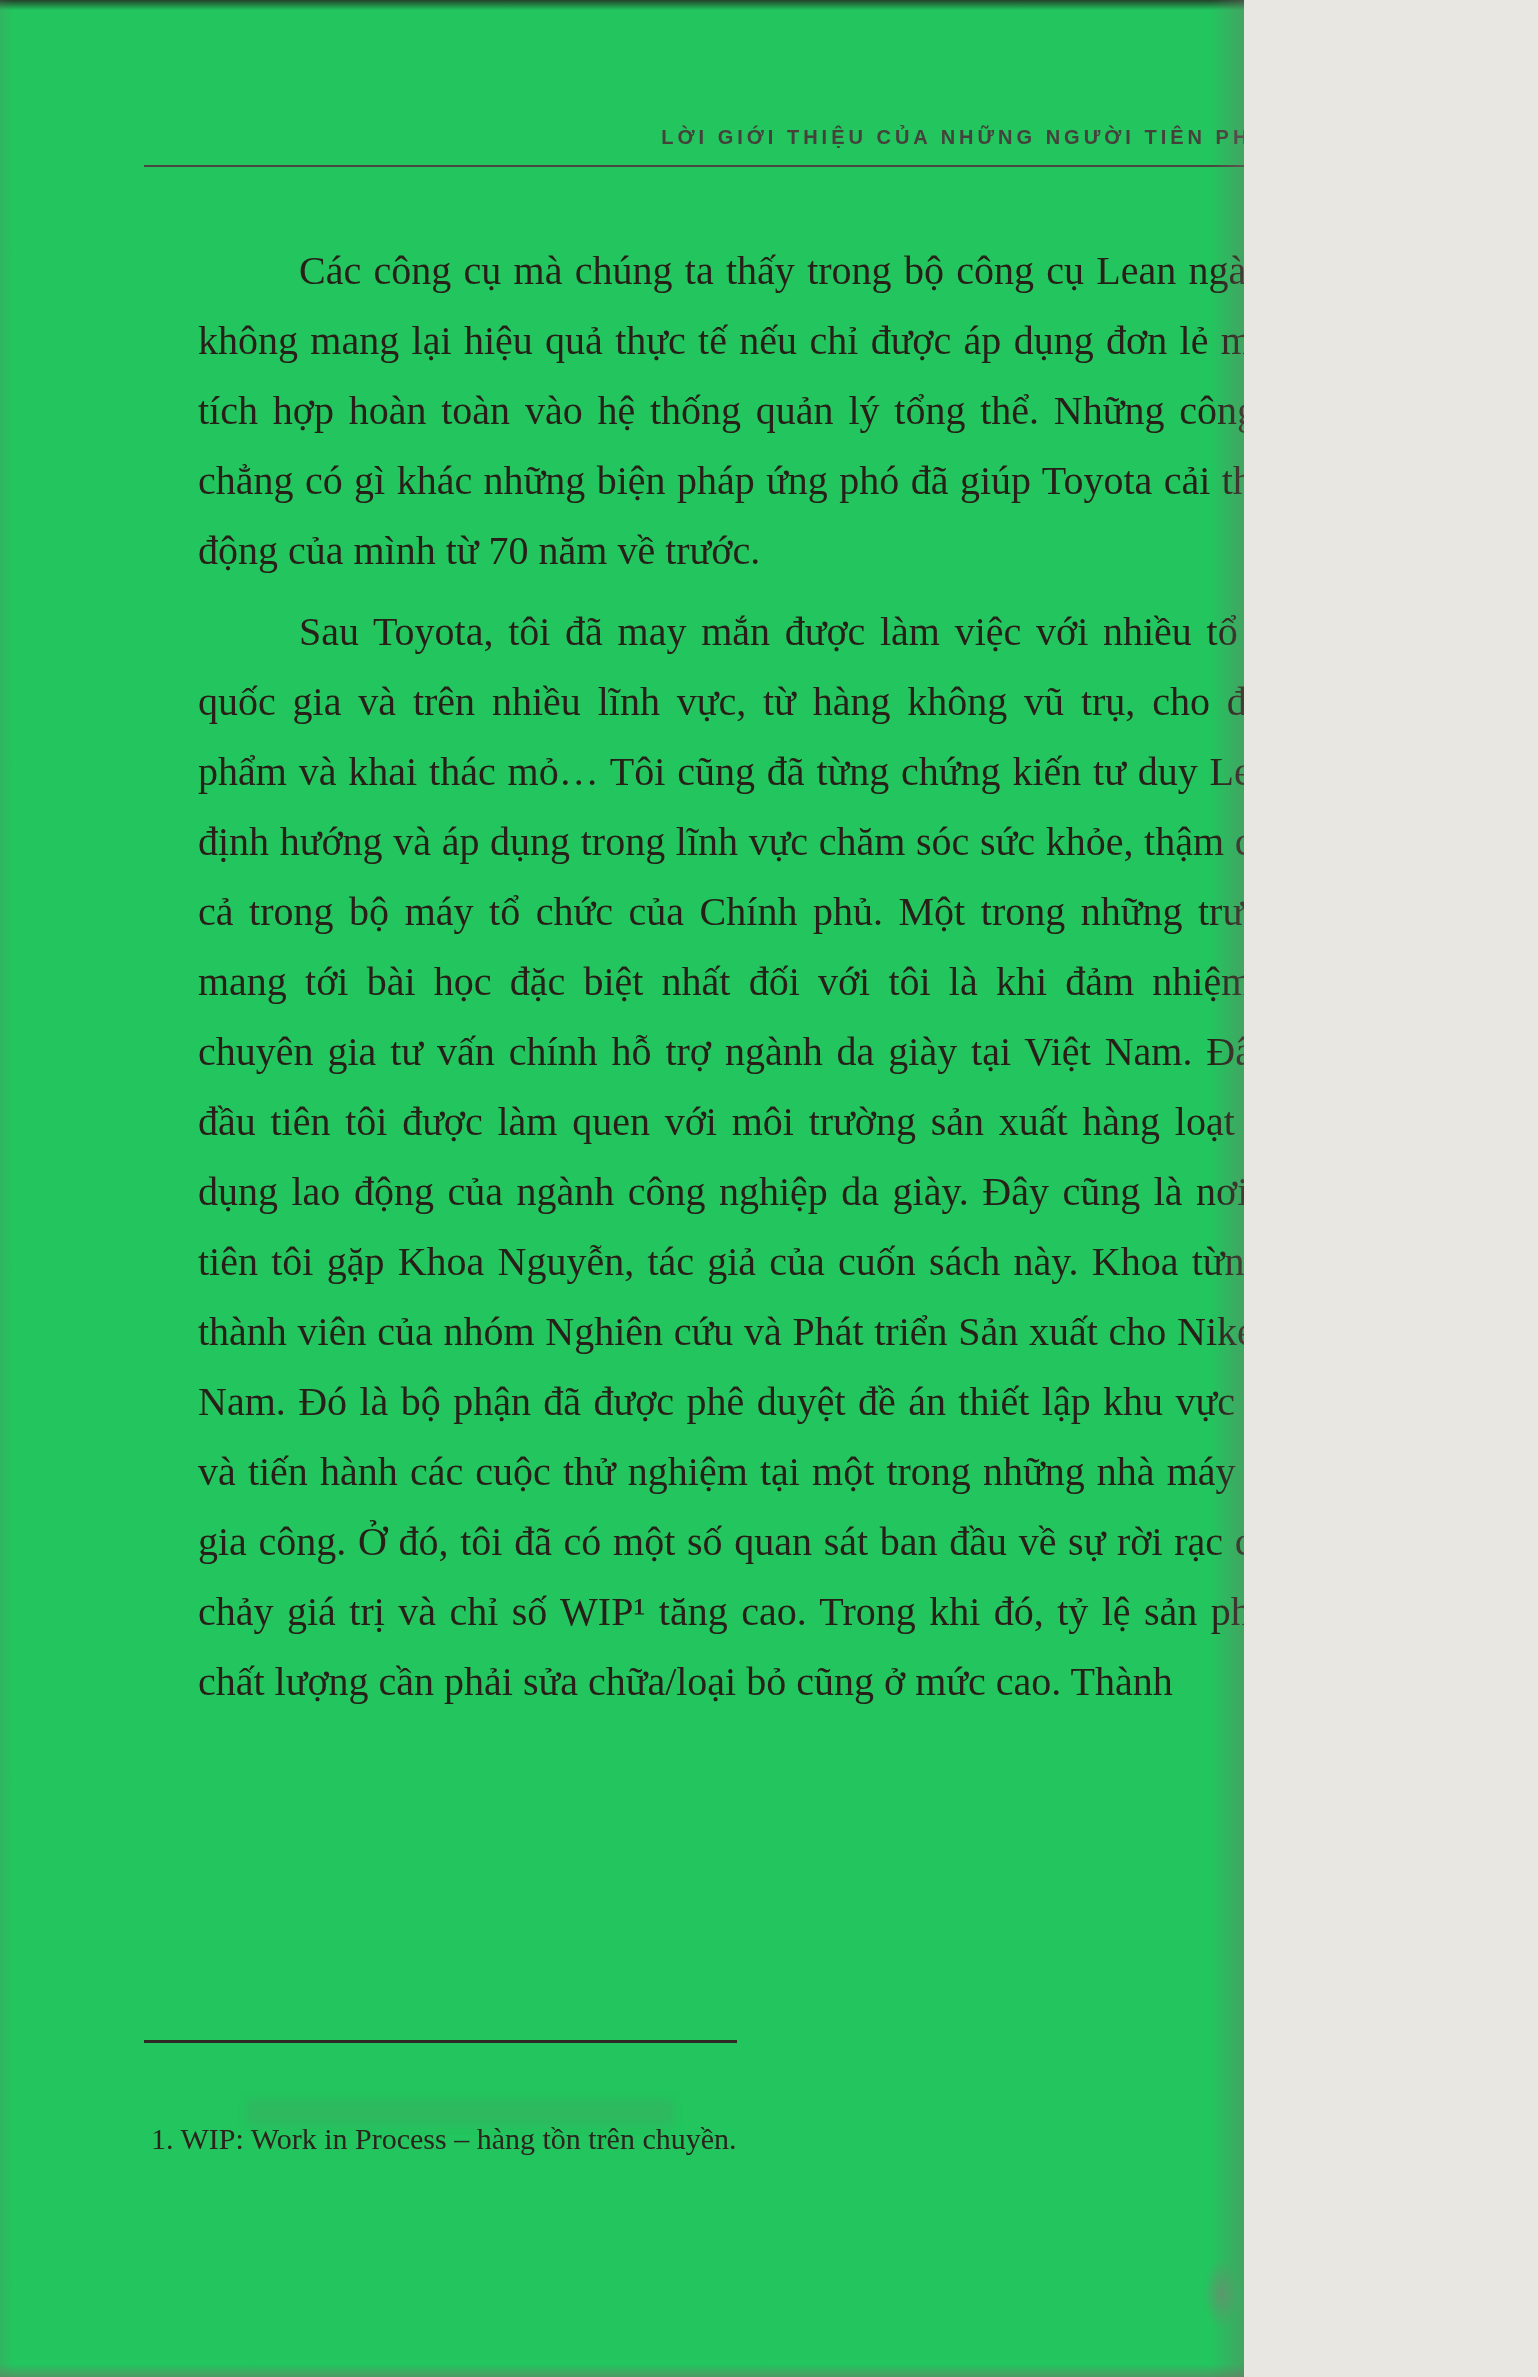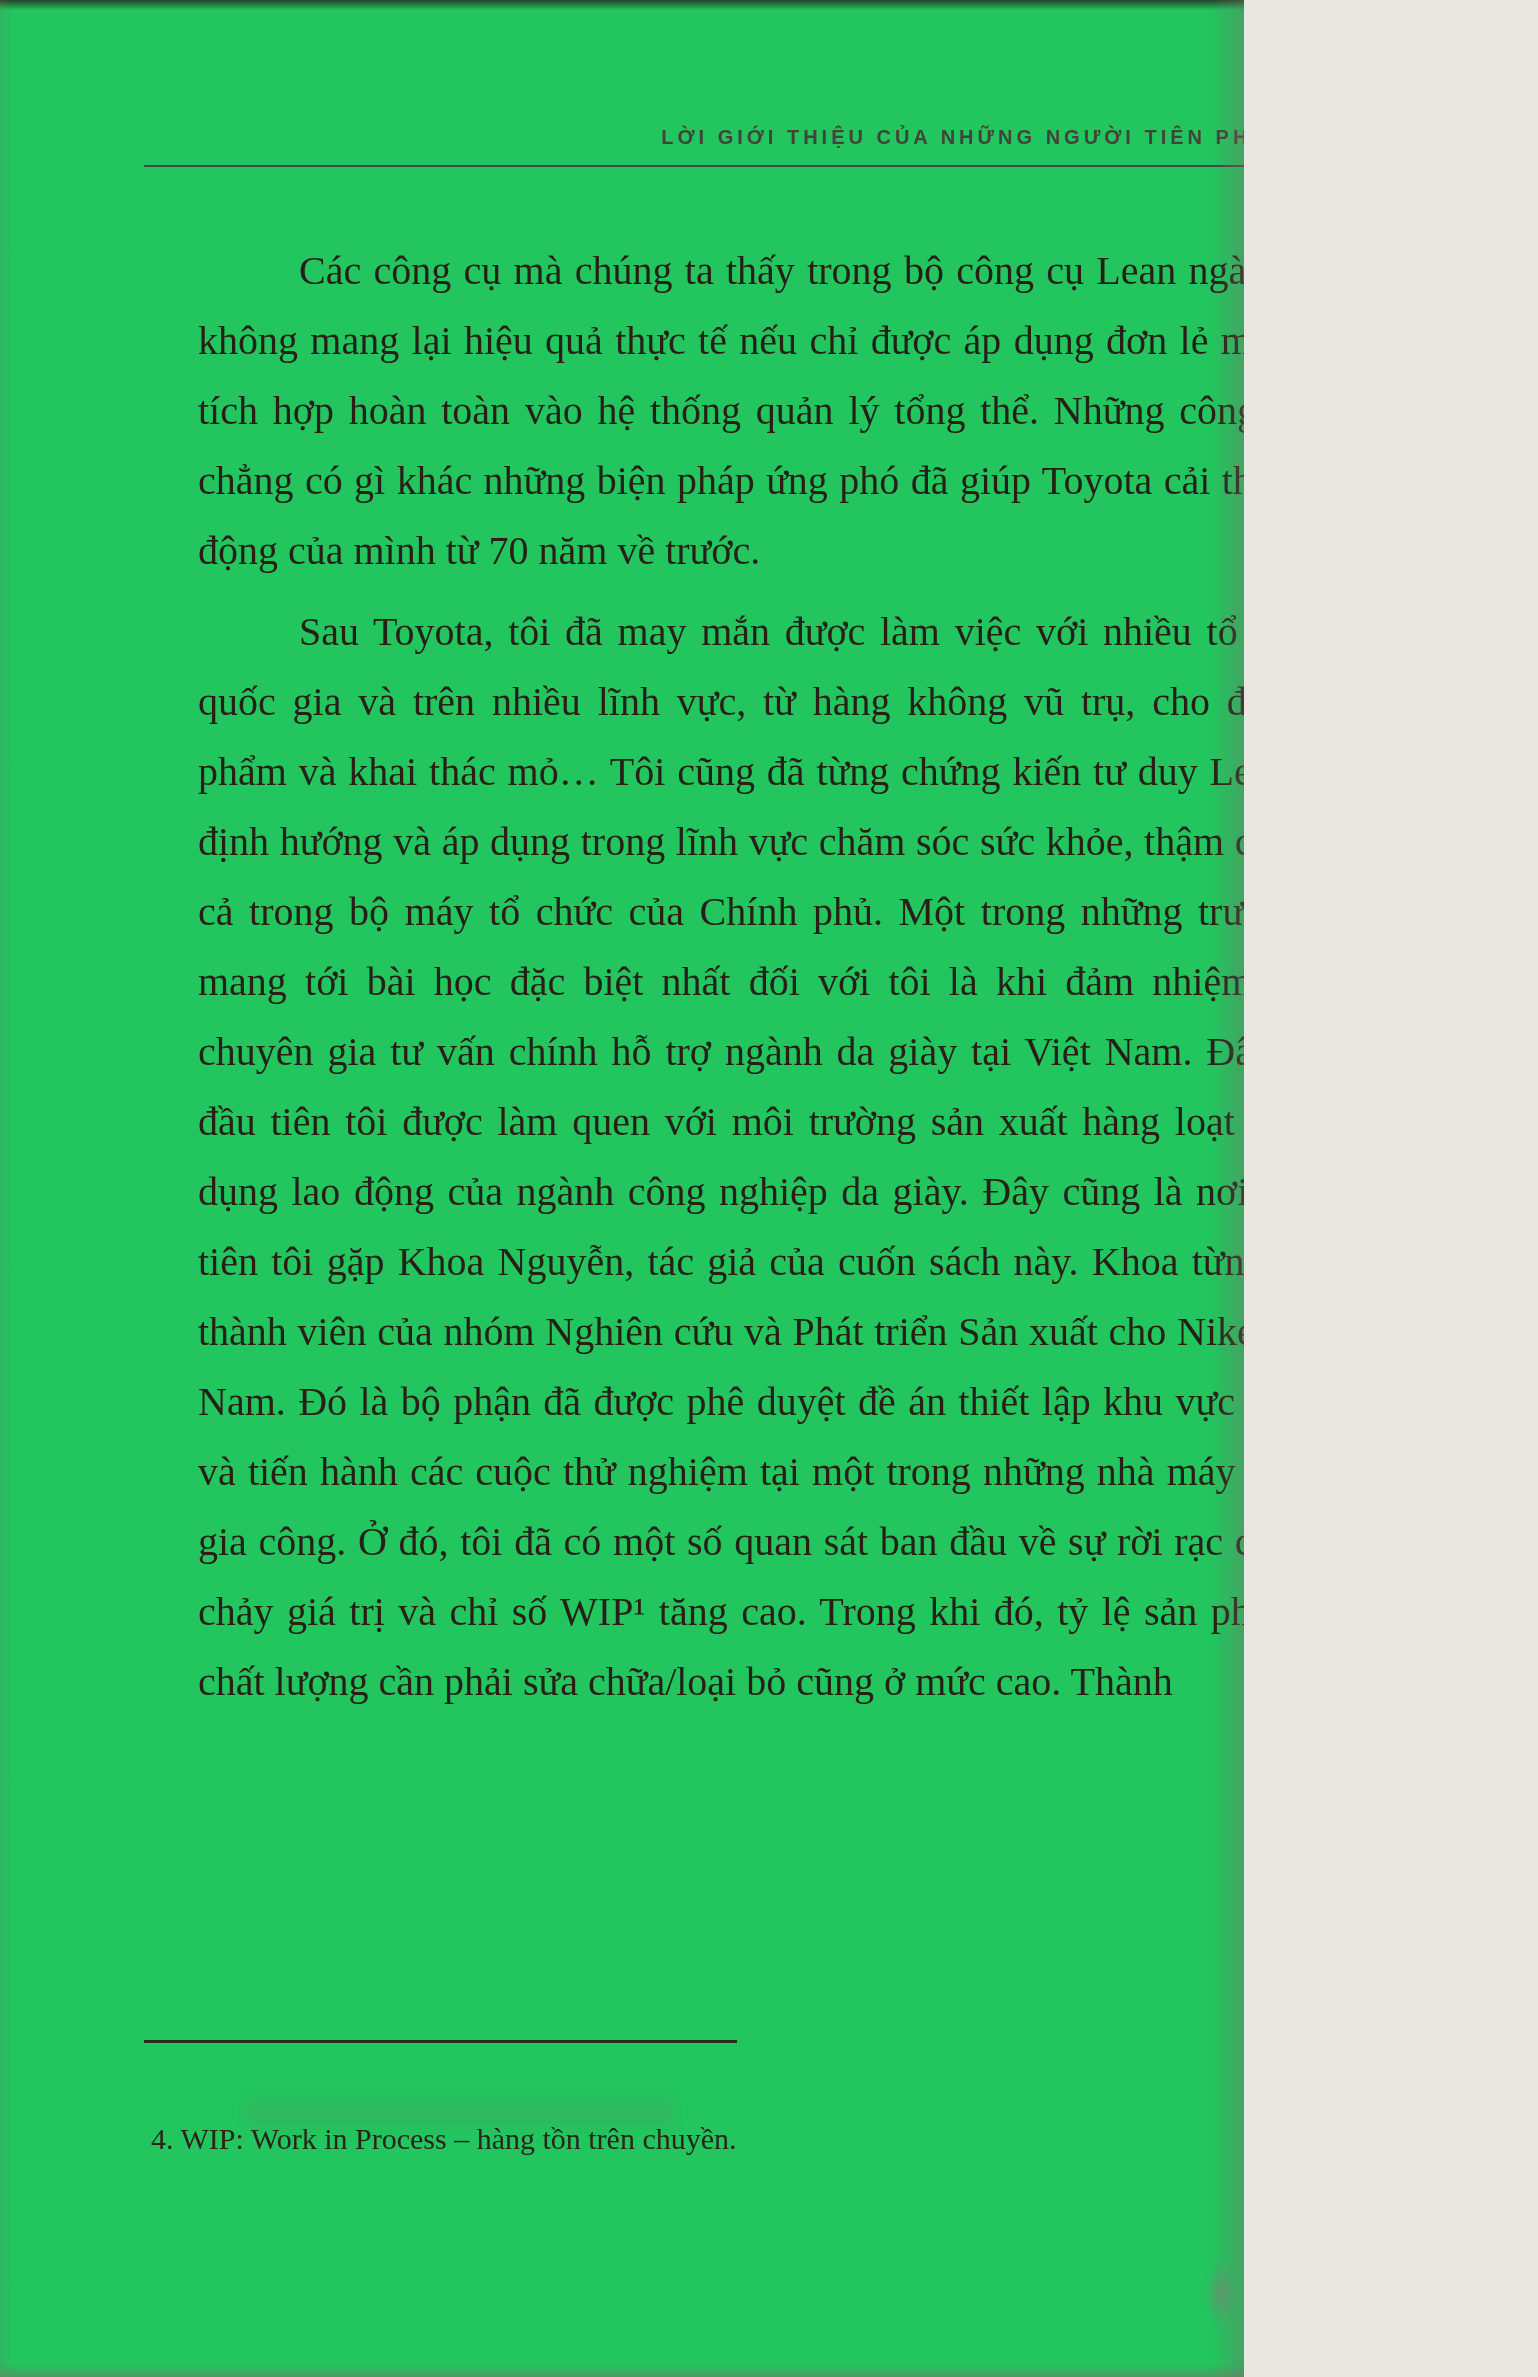--- a/index.html
+++ b/index.html
@@ -161,21 +161,21 @@
     <div class="header-triangle"></div>
   </header>
 
   <main class="page-body">
     <p>Các công cụ mà chúng ta thấy trong bộ công cụ Lean ngày nay sẽ không mang lại hiệu quả thực tế nếu chỉ được áp dụng đơn lẻ mà không tích hợp hoàn toàn vào hệ thống quản lý tổng thể. Những công cụ này chẳng có gì khác những biện pháp ứng phó đã giúp Toyota cải thiện hoạt động của mình từ 70 năm về trước.</p>
     <p>Sau Toyota, tôi đã may mắn được làm việc với nhiều tổ chức đa quốc gia và trên nhiều lĩnh vực, từ hàng không vũ trụ, cho đến dược phẩm và khai thác mỏ… Tôi cũng đã từng chứng kiến tư duy Lean được định hướng và áp dụng trong lĩnh vực chăm sóc sức khỏe, thậm chí, ngay cả trong bộ máy tổ chức của Chính phủ. Một trong những trường hợp mang tới bài học đặc biệt nhất đối với tôi là khi đảm nhiệm vai trò chuyên gia tư vấn chính hỗ trợ ngành da giày tại Việt Nam. Đây là nơi đầu tiên tôi được làm quen với môi trường sản xuất hàng loạt và thâm dụng lao động của ngành công nghiệp da giày. Đây cũng là nơi lần đầu tiên tôi gặp Khoa Nguyễn, tác giả của cuốn sách này. Khoa từng là một thành viên của nhóm Nghiên cứu và Phát triển Sản xuất cho Nike tại Việt Nam. Đó là bộ phận đã được phê duyệt đề án thiết lập khu vực thí điểm và tiến hành các cuộc thử nghiệm tại một trong những nhà máy sản xuất gia công. Ở đó, tôi đã có một số quan sát ban đầu về sự rời rạc của dòng chảy giá trị và chỉ số WIP¹ tăng cao. Trong khi đó, tỷ lệ sản phẩm kém chất lượng cần phải sửa chữa/loại bỏ cũng ở mức cao. Thành</p>
   </main>
 
   <div class="footnote-rule"></div>
   <div class="bleed-through"></div>
-  <p class="footnote-text">4. WIP: Work in Process – hàng tồn trên chuyền.</p>
+  <p class="footnote-text">1. WIP: Work in Process – hàng tồn trên chuyền.</p>
 
   <div class="scan-shadow-top"></div>
   <div class="scan-shadow-right"></div>
   <div class="scan-shadow-bottom"></div>
   <div class="scan-shadow-left"></div>
   <div class="scan-smudge"></div>
 
 </div>
 
 

